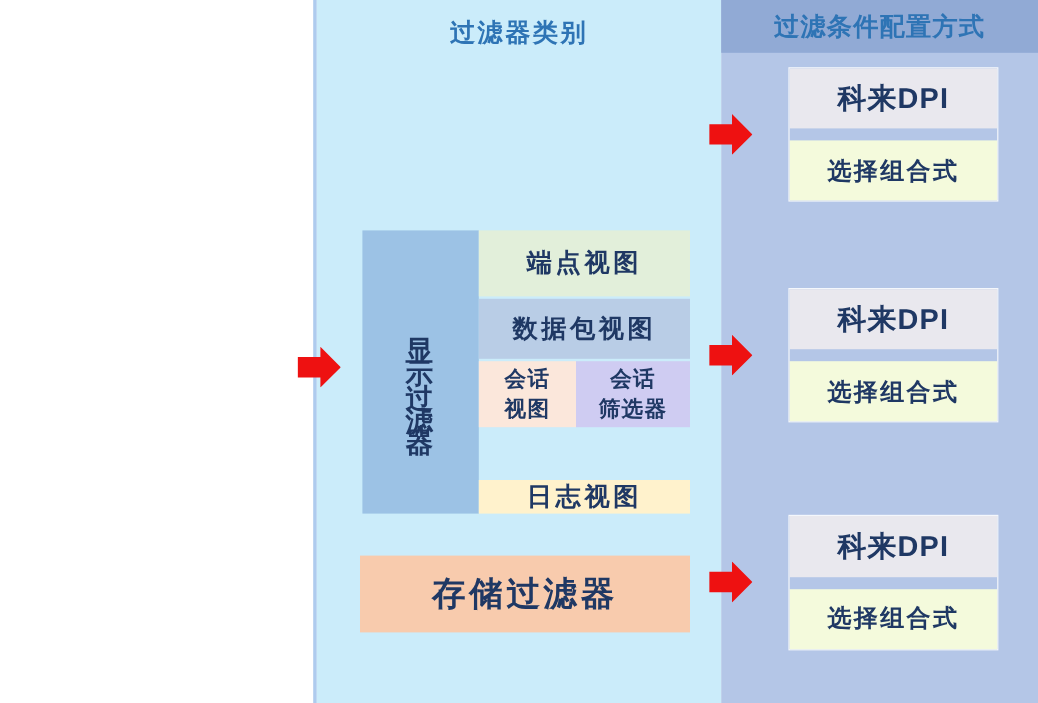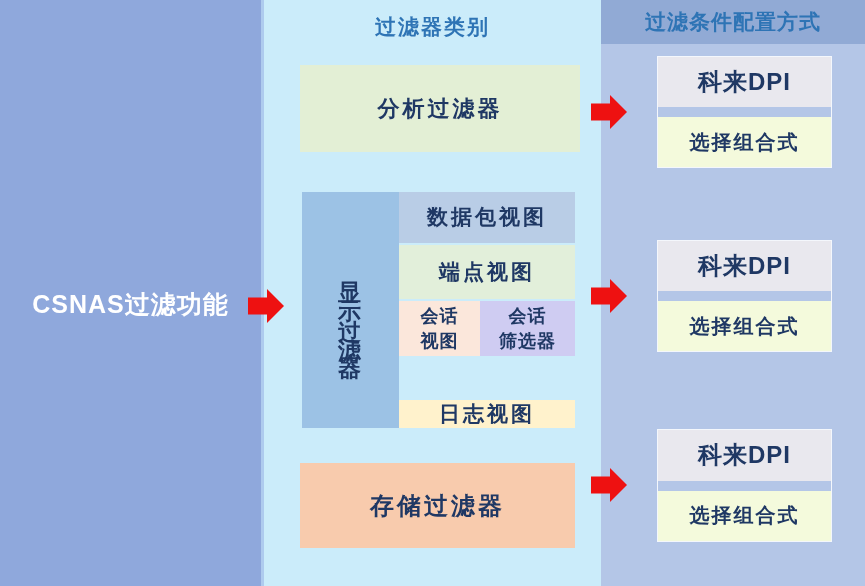--- a/index.html
+++ b/index.html
@@ -18,22 +18,22 @@
     color:#ffffff;font-size:25px;font-weight:bold;letter-spacing:1px;}
   .mid-header{position:absolute;left:0;top:13px;width:337px;text-align:center;
     color:var(--header_text);font-size:21px;font-weight:bold;letter-spacing:2px;}
   .right-header{color:var(--header_text);font-size:21px;font-weight:bold;letter-spacing:1px;}
 
   .navy{color:var(--box_text);font-weight:bold;}
 
   
   .analysis-box{position:absolute;left:36px;top:65px;width:280px;height:87px;background:var(--analysis_bg);
     display:flex;align-items:center;justify-content:center;font-size:22px;letter-spacing:3px;}
-  .storage-box{position:absolute;left:36px;top:463px;width:275px;height:85px;background:var(--storage_bg);
-    display:flex;align-items:center;justify-content:center;font-size:24px;letter-spacing:3px;}
+  .storage-box{position:absolute;left:36px;top:463px;width:275px;height:64px;background:var(--storage_bg);
+    display:flex;align-items:center;justify-content:center;font-size:28px;letter-spacing:3px;}
 
   .display-group{position:absolute;left:38px;top:192px;width:273px;height:236px;display:flex;}
   .display-vertical{width:97px;height:236px;background:var(--display_left_bg);
     display:flex;align-items:center;justify-content:center;}
   .display-vertical span{writing-mode:vertical-rl;text-orientation:upright;
     font-size:23px;font-weight:bold;color:var(--box_text);letter-spacing:19px;}
   .display-cells{width:176px;height:236px;display:flex;flex-direction:column;gap:2px;}
   .cell{display:flex;align-items:center;justify-content:center;font-size:21px;letter-spacing:3px;}
   .cell-packet{height:54px;background:var(--packet_bg);}
   .cell-endpoint{height:58px;background:var(--endpoint_bg);}
@@ -61,38 +61,34 @@
   .arrow-main{left:248px;top:289px;}
   .arrow-1{left:591px;top:95px;}
   .arrow-2{left:591px;top:279px;}
   .arrow-3{left:591px;top:468px;}
 </style>
 </head>
 <body>
 
 <div class="canvas">
 
-  <div class="left-panel">
-    <div class="left-title">CSNAS过滤功能</div>
-  </div>
 
   <div class="col-divider"></div>
 
   <div class="middle-panel">
     <div class="mid-header">过滤器类别</div>
 
-    <div class="analysis-box navy">分析过滤器</div>
 
     <div class="display-group">
       <div class="display-vertical">
         <span>显示过滤器</span>
       </div>
       <div class="display-cells">
+        <div class="cell cell-endpoint navy">端点视图</div>
         <div class="cell cell-packet navy">数据包视图</div>
-        <div class="cell cell-endpoint navy">端点视图</div>
         <div class="cell-row">
           <div class="cell cell-session-view navy">会话
 视图</div>
           <div class="cell cell-session-filter navy">会话
 筛选器</div>
         </div>
         <div class="cell cell-log navy">日志视图</div>
       </div>
     </div>
 

